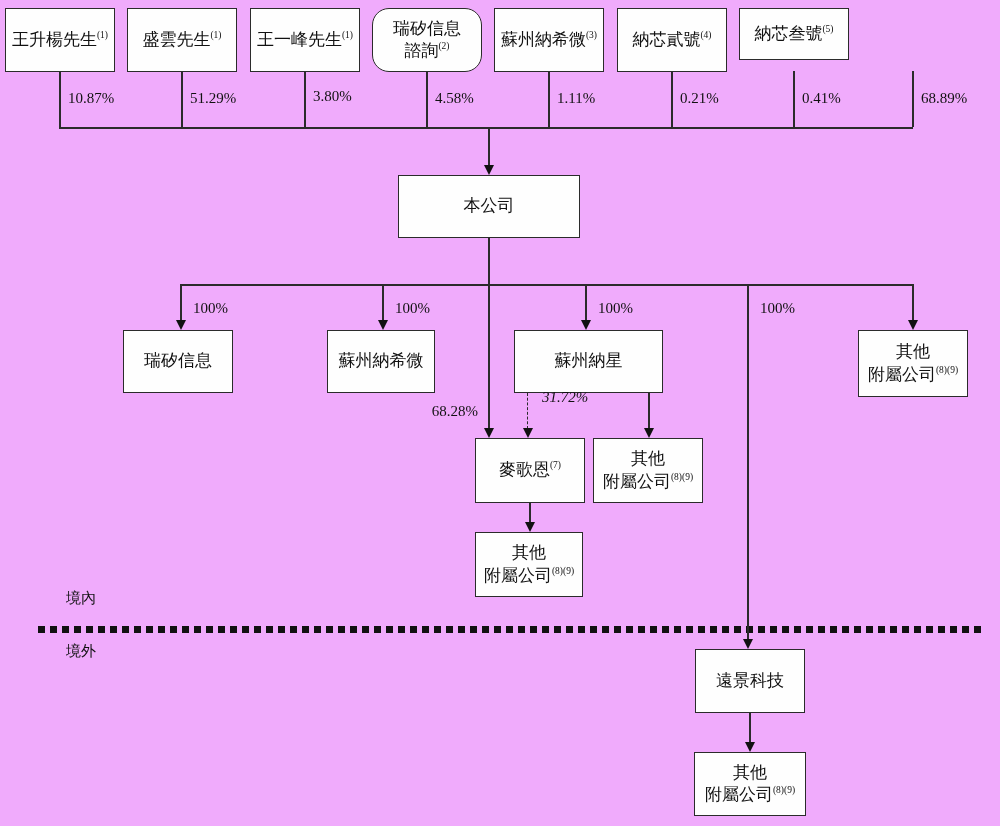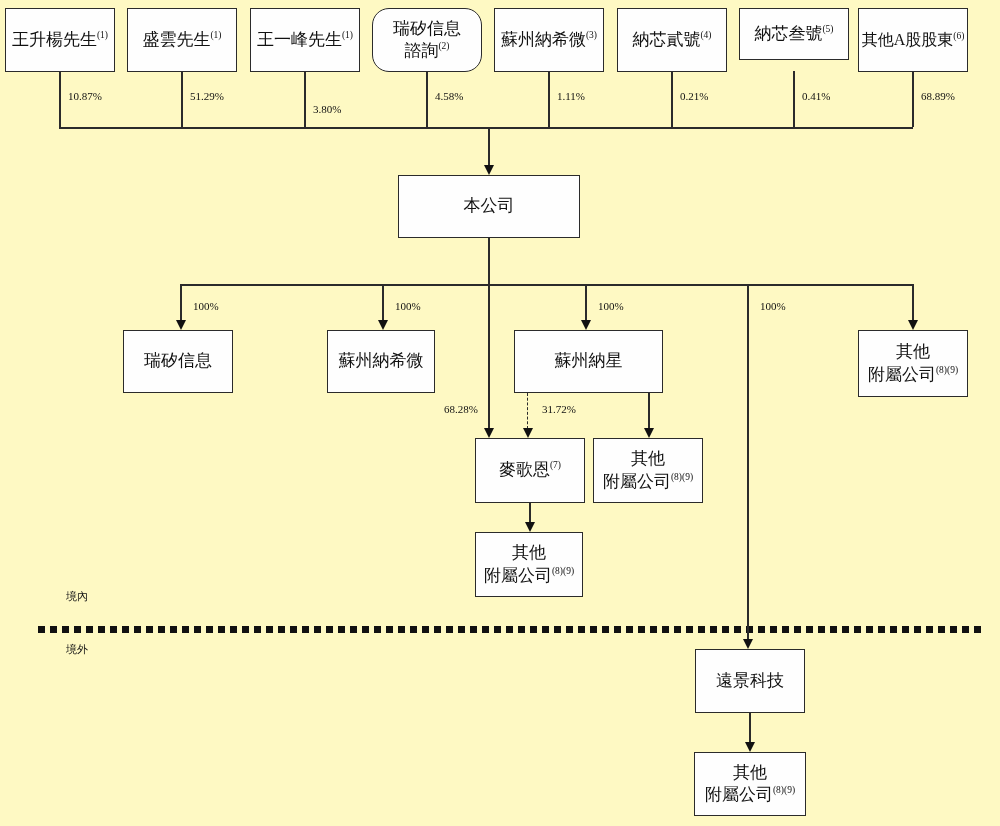--- a/index.html
+++ b/index.html
@@ -1,20 +1,20 @@
 <!DOCTYPE html>
 <html><head>
 <meta charset="utf-8">
 <style>
   html,body{margin:0;padding:0;background:#ffffff;}
   #canvas{
     position:relative;
     width:1000px;
     height:826px;
-    background:#fef9c3;
+    background:#f0abfc;
     font-family:"Liberation Serif","DejaVu Serif",serif;
     color:#111111;
     overflow:hidden;
   }
   .node{
     position:absolute;
     box-sizing:border-box;
     border:1.5px solid #2b2b2b;
     background:#fefefe;
     display:flex;
@@ -26,21 +26,21 @@
     line-height:1.32;
     white-space:nowrap;
   }
   .node sup{
     font-size:9.5px;
     line-height:0;
     vertical-align:super;
   }
   .lbl{
     position:absolute;
-    font-size:11px;
+    font-size:15px;
     white-space:nowrap;
   }
   .vline{position:absolute;width:1.5px;background:#2b2b2b;}
   .hline{position:absolute;height:1.5px;background:#2b2b2b;}
   .vdash{position:absolute;width:0;border-left:1.5px dashed #2b2b2b;}
   .arrow-down{
     position:absolute;
     width:0;height:0;
     border-left:5.5px solid transparent;
     border-right:5.5px solid transparent;
@@ -72,36 +72,33 @@
   </div>
   <div class="node" style="left:494px;top:8px;width:110px;height:64px;">
     <div><span>蘇州納希微</span><sup>(3)</sup></div>
   </div>
   <div class="node" style="left:617px;top:8px;width:110px;height:64px;">
     <div><span>納芯貳號</span><sup>(4)</sup></div>
   </div>
   <div class="node" style="left:739px;top:8px;width:110px;height:52px;">
     <div><span>納芯叁號</span><sup>(5)</sup></div>
   </div>
-  <div class="node" style="left:858px;top:8px;width:110px;height:64px;font-size:16px;">
-    <div><span>其他A股股東</span><sup>(6)</sup></div>
-  </div>
 
   <div class="vline" style="left:59.25px;top:71px;height:56px;"></div>
   <div class="vline" style="left:181.25px;top:71px;height:56px;"></div>
   <div class="vline" style="left:304.25px;top:71px;height:56px;"></div>
   <div class="vline" style="left:426.25px;top:71px;height:56px;"></div>
   <div class="vline" style="left:548.25px;top:71px;height:56px;"></div>
   <div class="vline" style="left:671.25px;top:71px;height:56px;"></div>
   <div class="vline" style="left:793.25px;top:71px;height:56px;"></div>
   <div class="vline" style="left:912.25px;top:71px;height:56px;"></div>
 
   <div class="lbl" style="left:68px;top:90px;">10.87%</div>
   <div class="lbl" style="left:190px;top:90px;">51.29%</div>
-  <div class="lbl" style="left:313px;top:103px;">3.80%</div>
+  <div class="lbl" style="left:313px;top:88px;">3.80%</div>
   <div class="lbl" style="left:435px;top:90px;">4.58%</div>
   <div class="lbl" style="left:557px;top:90px;">1.11%</div>
   <div class="lbl" style="left:680px;top:90px;">0.21%</div>
   <div class="lbl" style="left:802px;top:90px;">0.41%</div>
   <div class="lbl" style="left:921px;top:90px;">68.89%</div>
 
   <div class="hline" style="left:59.25px;top:127px;width:854px;"></div>
   <div class="vline" style="left:488.25px;top:127px;height:39px;"></div>
   <div class="arrow-down" style="left:483.5px;top:165px;"></div>
 
@@ -138,21 +135,21 @@
   </div>
   <div class="node" style="left:327px;top:330px;width:108px;height:63px;">
     <div>蘇州納希微</div>
   </div>
   <div class="node" style="left:858px;top:330px;width:110px;height:67px;">
     <div>其他</div>
     <div><span>附屬公司</span><sup>(8)(9)</sup></div>
   </div>
 
   <div class="lbl" style="left:416px;top:403px;width:62px;text-align:right;">68.28%</div>
-  <div class="lbl" style="left:542px;top:403px;">31.72%</div>
+  <div class="lbl" style="left:542px;top:389px;font-style:italic;">31.72%</div>
 
   <div class="arrow-down" style="left:483.5px;top:428px;"></div>
 
   <div class="vdash" style="left:527.25px;top:393px;height:36px;"></div>
   <div class="arrow-down" style="left:522.5px;top:428px;"></div>
 
   <div class="vline" style="left:648.25px;top:393px;height:36px;"></div>
   <div class="arrow-down" style="left:643.5px;top:428px;"></div>
 
   <div class="node" style="left:475px;top:438px;width:110px;height:65px;">

